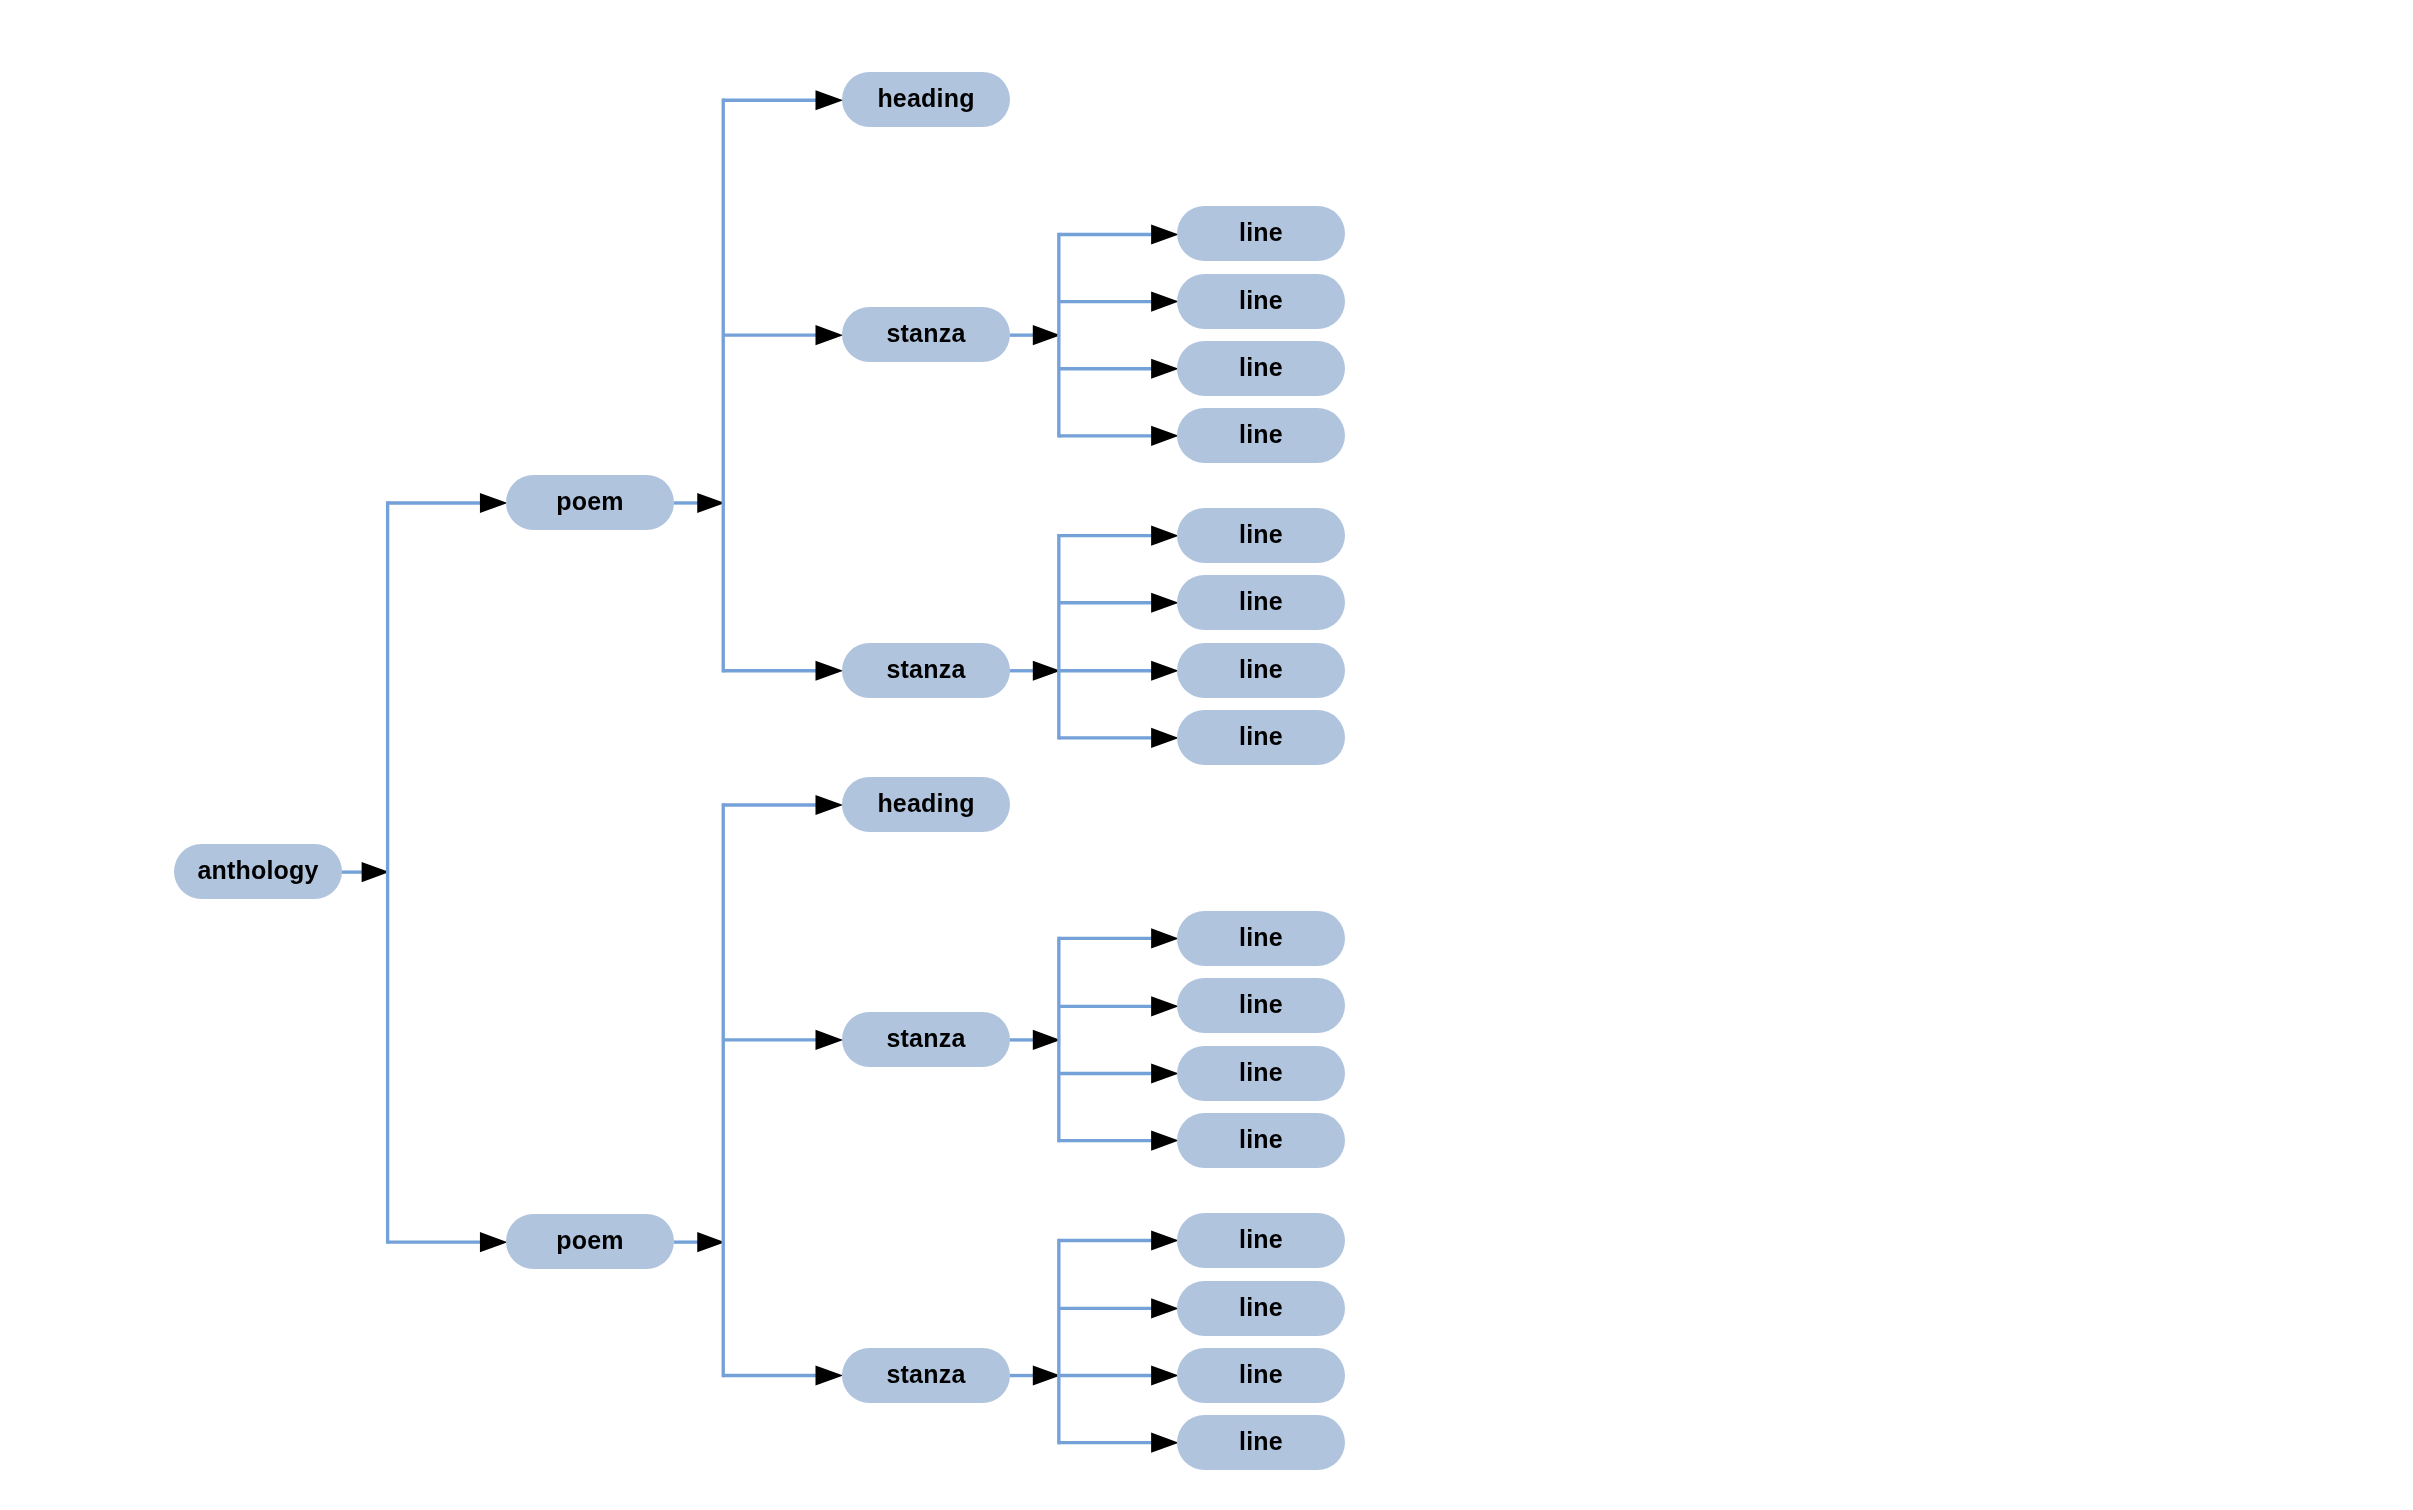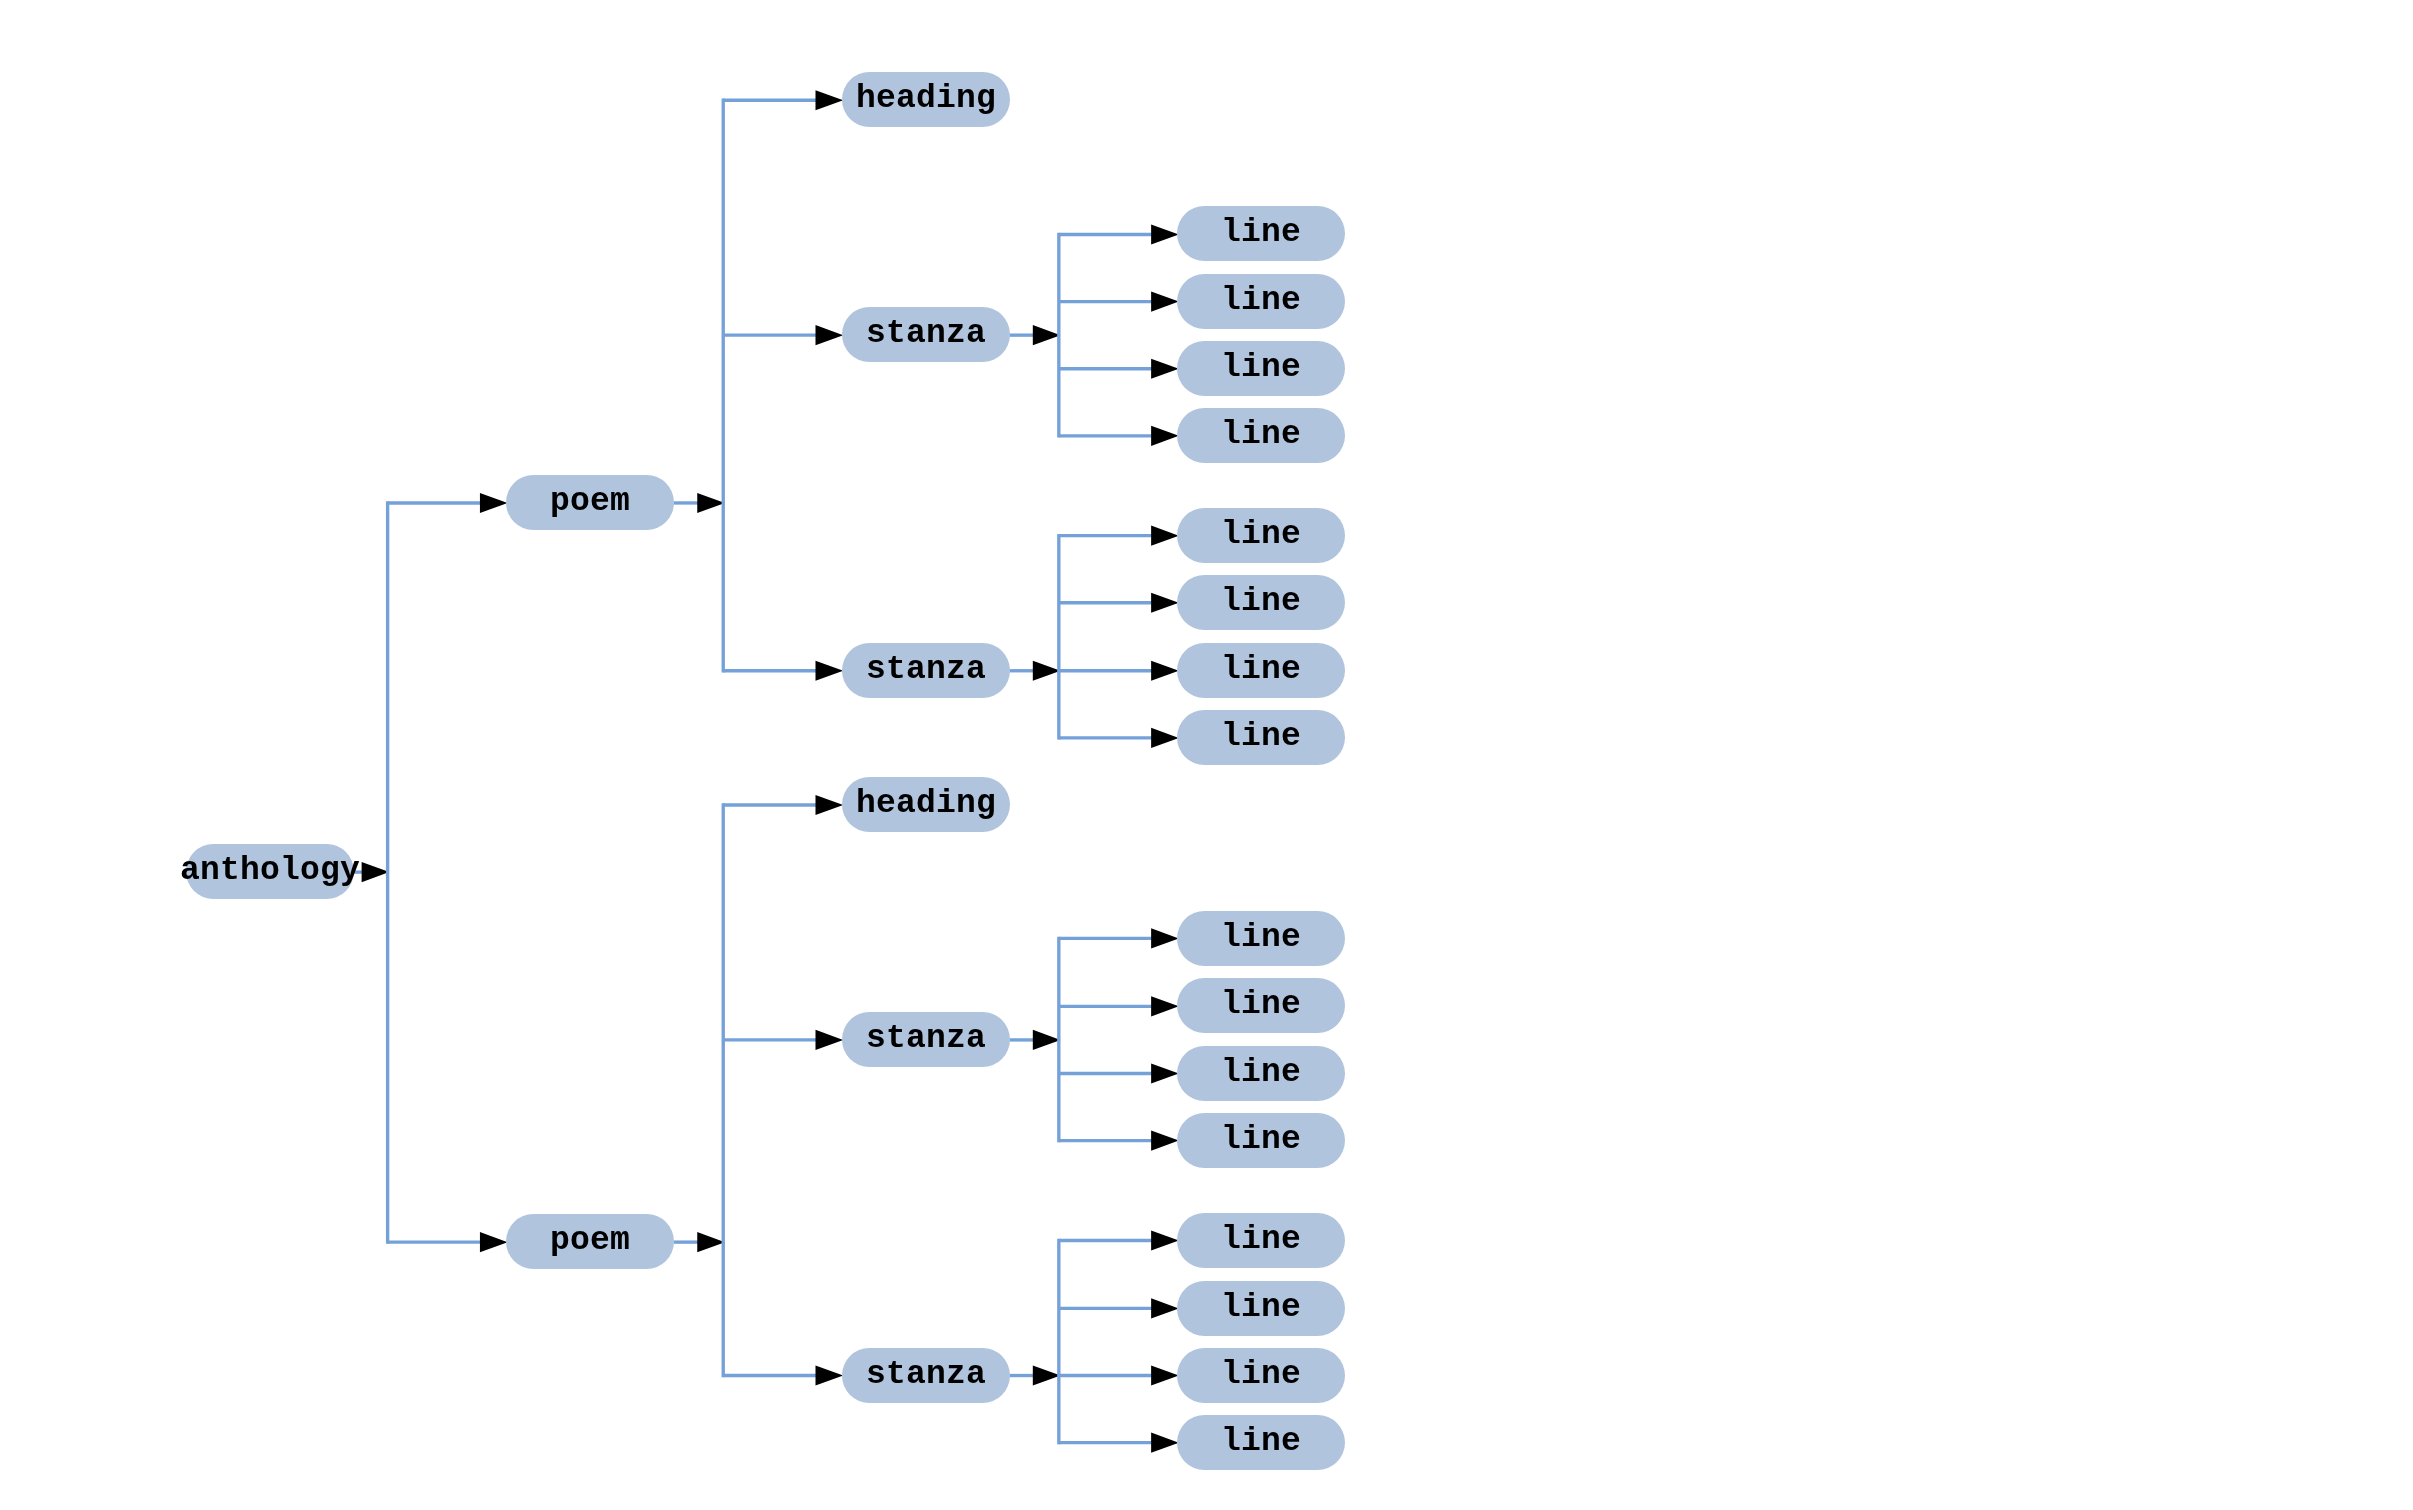--- a/index.html
+++ b/index.html
@@ -17,23 +17,23 @@
     position: absolute;
     left: 0;
     top: 0;
   }
   .node {
     position: absolute;
     box-sizing: border-box;
     display: flex;
     align-items: center;
     justify-content: center;
-    font-family: Liberation Mono, monospace;
+    font-family: Liberation Sans, sans-serif;
     font-weight: bold;
-    font-size: 33px;
+    font-size: 25px;
     line-height: 1;
     letter-spacing: 0.2px;
   }
   .node span {
     transform: translateY(-0.8px);
   }
 </style>
 </head>
 <body>
 
@@ -102,21 +102,21 @@
       <line x1="1262" y1="1478" x2="1262" y2="1719" stroke="#75a1d9" stroke-width="4" stroke-linecap="square"></line>
       <line x1="1262" y1="1478" x2="1374" y2="1478" stroke="#75a1d9" stroke-width="4"></line>
       <polygon points="1405,1478 1372,1466 1372,1490" fill="#000000"></polygon>
       <line x1="1262" y1="1559" x2="1374" y2="1559" stroke="#75a1d9" stroke-width="4"></line>
       <polygon points="1405,1559 1372,1547 1372,1571" fill="#000000"></polygon>
       <line x1="1262" y1="1639" x2="1374" y2="1639" stroke="#75a1d9" stroke-width="4"></line>
       <polygon points="1405,1639 1372,1627 1372,1651" fill="#000000"></polygon>
       <line x1="1262" y1="1719" x2="1374" y2="1719" stroke="#75a1d9" stroke-width="4"></line>
       <polygon points="1405,1719 1372,1707 1372,1731" fill="#000000"></polygon>
     </svg>
-<div class="node" style="left: 186px; top: 844px; width: 168px; height: 55px; border-radius: 28px; background: rgb(176, 196, 222); color: rgb(0, 0, 0);">
+<div class="node" style="left: 174px; top: 844px; width: 168px; height: 55px; border-radius: 28px; background: rgb(176, 196, 222); color: rgb(0, 0, 0);">
       <span>anthology</span>
     </div>
     <div class="node" style="left: 506px; top: 475px; width: 168px; height: 55px; border-radius: 28px; background: rgb(176, 196, 222); color: rgb(0, 0, 0);">
       <span>poem</span>
     </div>
     <div class="node" style="left: 506px; top: 1214px; width: 168px; height: 55px; border-radius: 28px; background: rgb(176, 196, 222); color: rgb(0, 0, 0);">
       <span>poem</span>
     </div>
     <div class="node" style="left: 842px; top: 72px; width: 168px; height: 55px; border-radius: 28px; background: rgb(176, 196, 222); color: rgb(0, 0, 0);">
       <span>heading</span>

